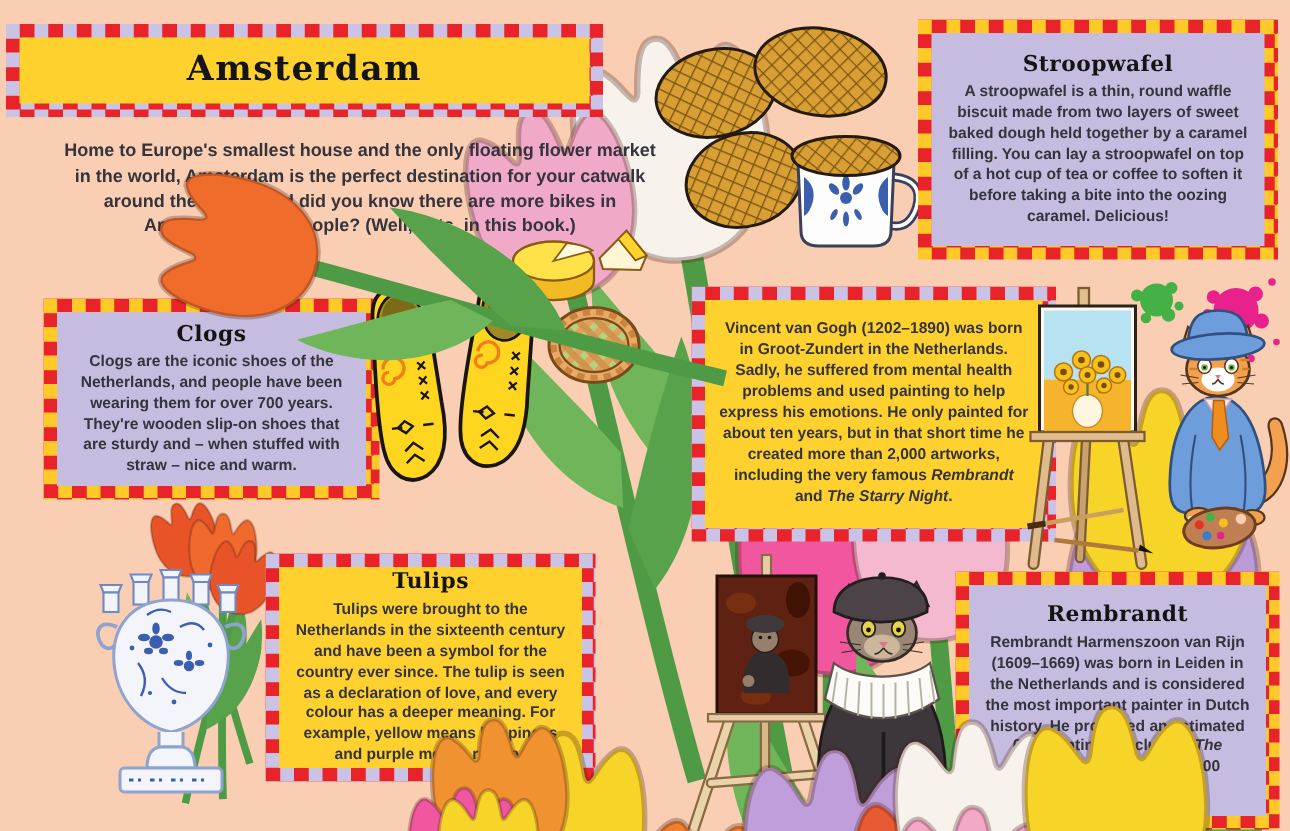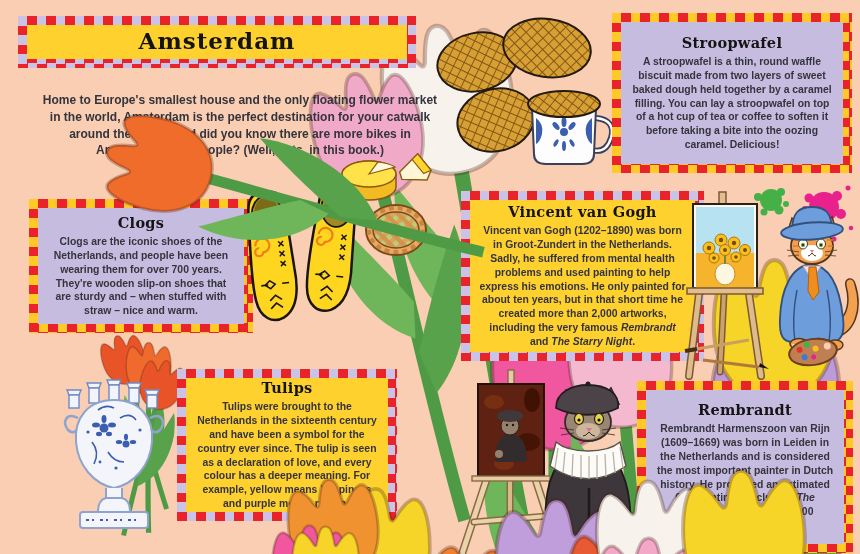--- a/index.html
+++ b/index.html
@@ -352,21 +352,21 @@
         </g>
       </g>
       <ellipse cx="22" cy="161" rx="11" ry="6.5" fill="#b59a7e" stroke="#4a3c2e" stroke-width="1.5"></ellipse>
       <ellipse cx="56" cy="161" rx="11" ry="6.5" fill="#b59a7e" stroke="#4a3c2e" stroke-width="1.5"></ellipse>
       <g stroke="#4a3c2e" stroke-width="1">
           <path d="M18 158 v6 M24 158 v6 M52 158 v6 M58 158 v6"></path>
         </g>
     </g>
   </svg>
 
-  <div class="ibox rl fill-yellow" id="box-title" style="left:18px;top:16px;width:398px;height:52px">
+  <div class="ibox rl fill-yellow" id="box-title" style="left:4px;top:16px;width:398px;height:62px">
     <div class="ibox-inner">
         <h1>Amsterdam</h1>
       </div>
   </div>
 
   <div class="intro">Home to Europe's smallest house and the only floating flower market in the world, Amsterdam is the perfect destination for your catwalk around the world. And did you know there are more bikes in Amsterdam than people? (Well, cats, in this book.)</div>
 
   <div class="ibox ry fill-lav" style="left:612px;top:13px;width:240px;height:160px">
     <div class="ibox-inner">
       <h2>Stroopwafel</h2>
@@ -376,21 +376,20 @@
 
   <div class="ibox ry fill-lav" style="left:29px;top:199px;width:224px;height:134px">
     <div class="ibox-inner">
       <h2>Clogs</h2>
       <p><span>Clogs are the iconic shoes of the Netherlands, and people have been wearing them for over 700 years. They're wooden slip-on shoes that are sturdy and – when stuffed with straw – nice and warm.</span></p>
     </div>
   </div>
 
   <div class="ibox rl fill-yellow" style="left:461px;top:191px;width:243px;height:170px">
     <div class="ibox-inner">
-      <h2>Vincent van Gogh</h2>
       <p><span>Vincent van Gogh (1202–1890) was born in Groot-Zundert in the Netherlands. Sadly, he suffered from mental health problems and used painting to help express his emotions. He only painted for about ten years, but in that short time he created more than 2,000 artworks, including the very famous </span><i>Rembrandt</i><span> and </span><i>The Starry Night</i><span>.</span></p>
     </div>
   </div>
 
   <div class="ibox rl fill-yellow" style="left:177px;top:369px;width:220px;height:152px">
     <div class="ibox-inner">
       <h2>Tulips</h2>
       <p><span>Tulips were brought to the Netherlands in the sixteenth century and have been a symbol for the country ever since. The tulip is seen as a declaration of love, and every colour has a deeper meaning. For example, yellow means happiness and purple means royalty.</span></p>
     </div>
   </div>

